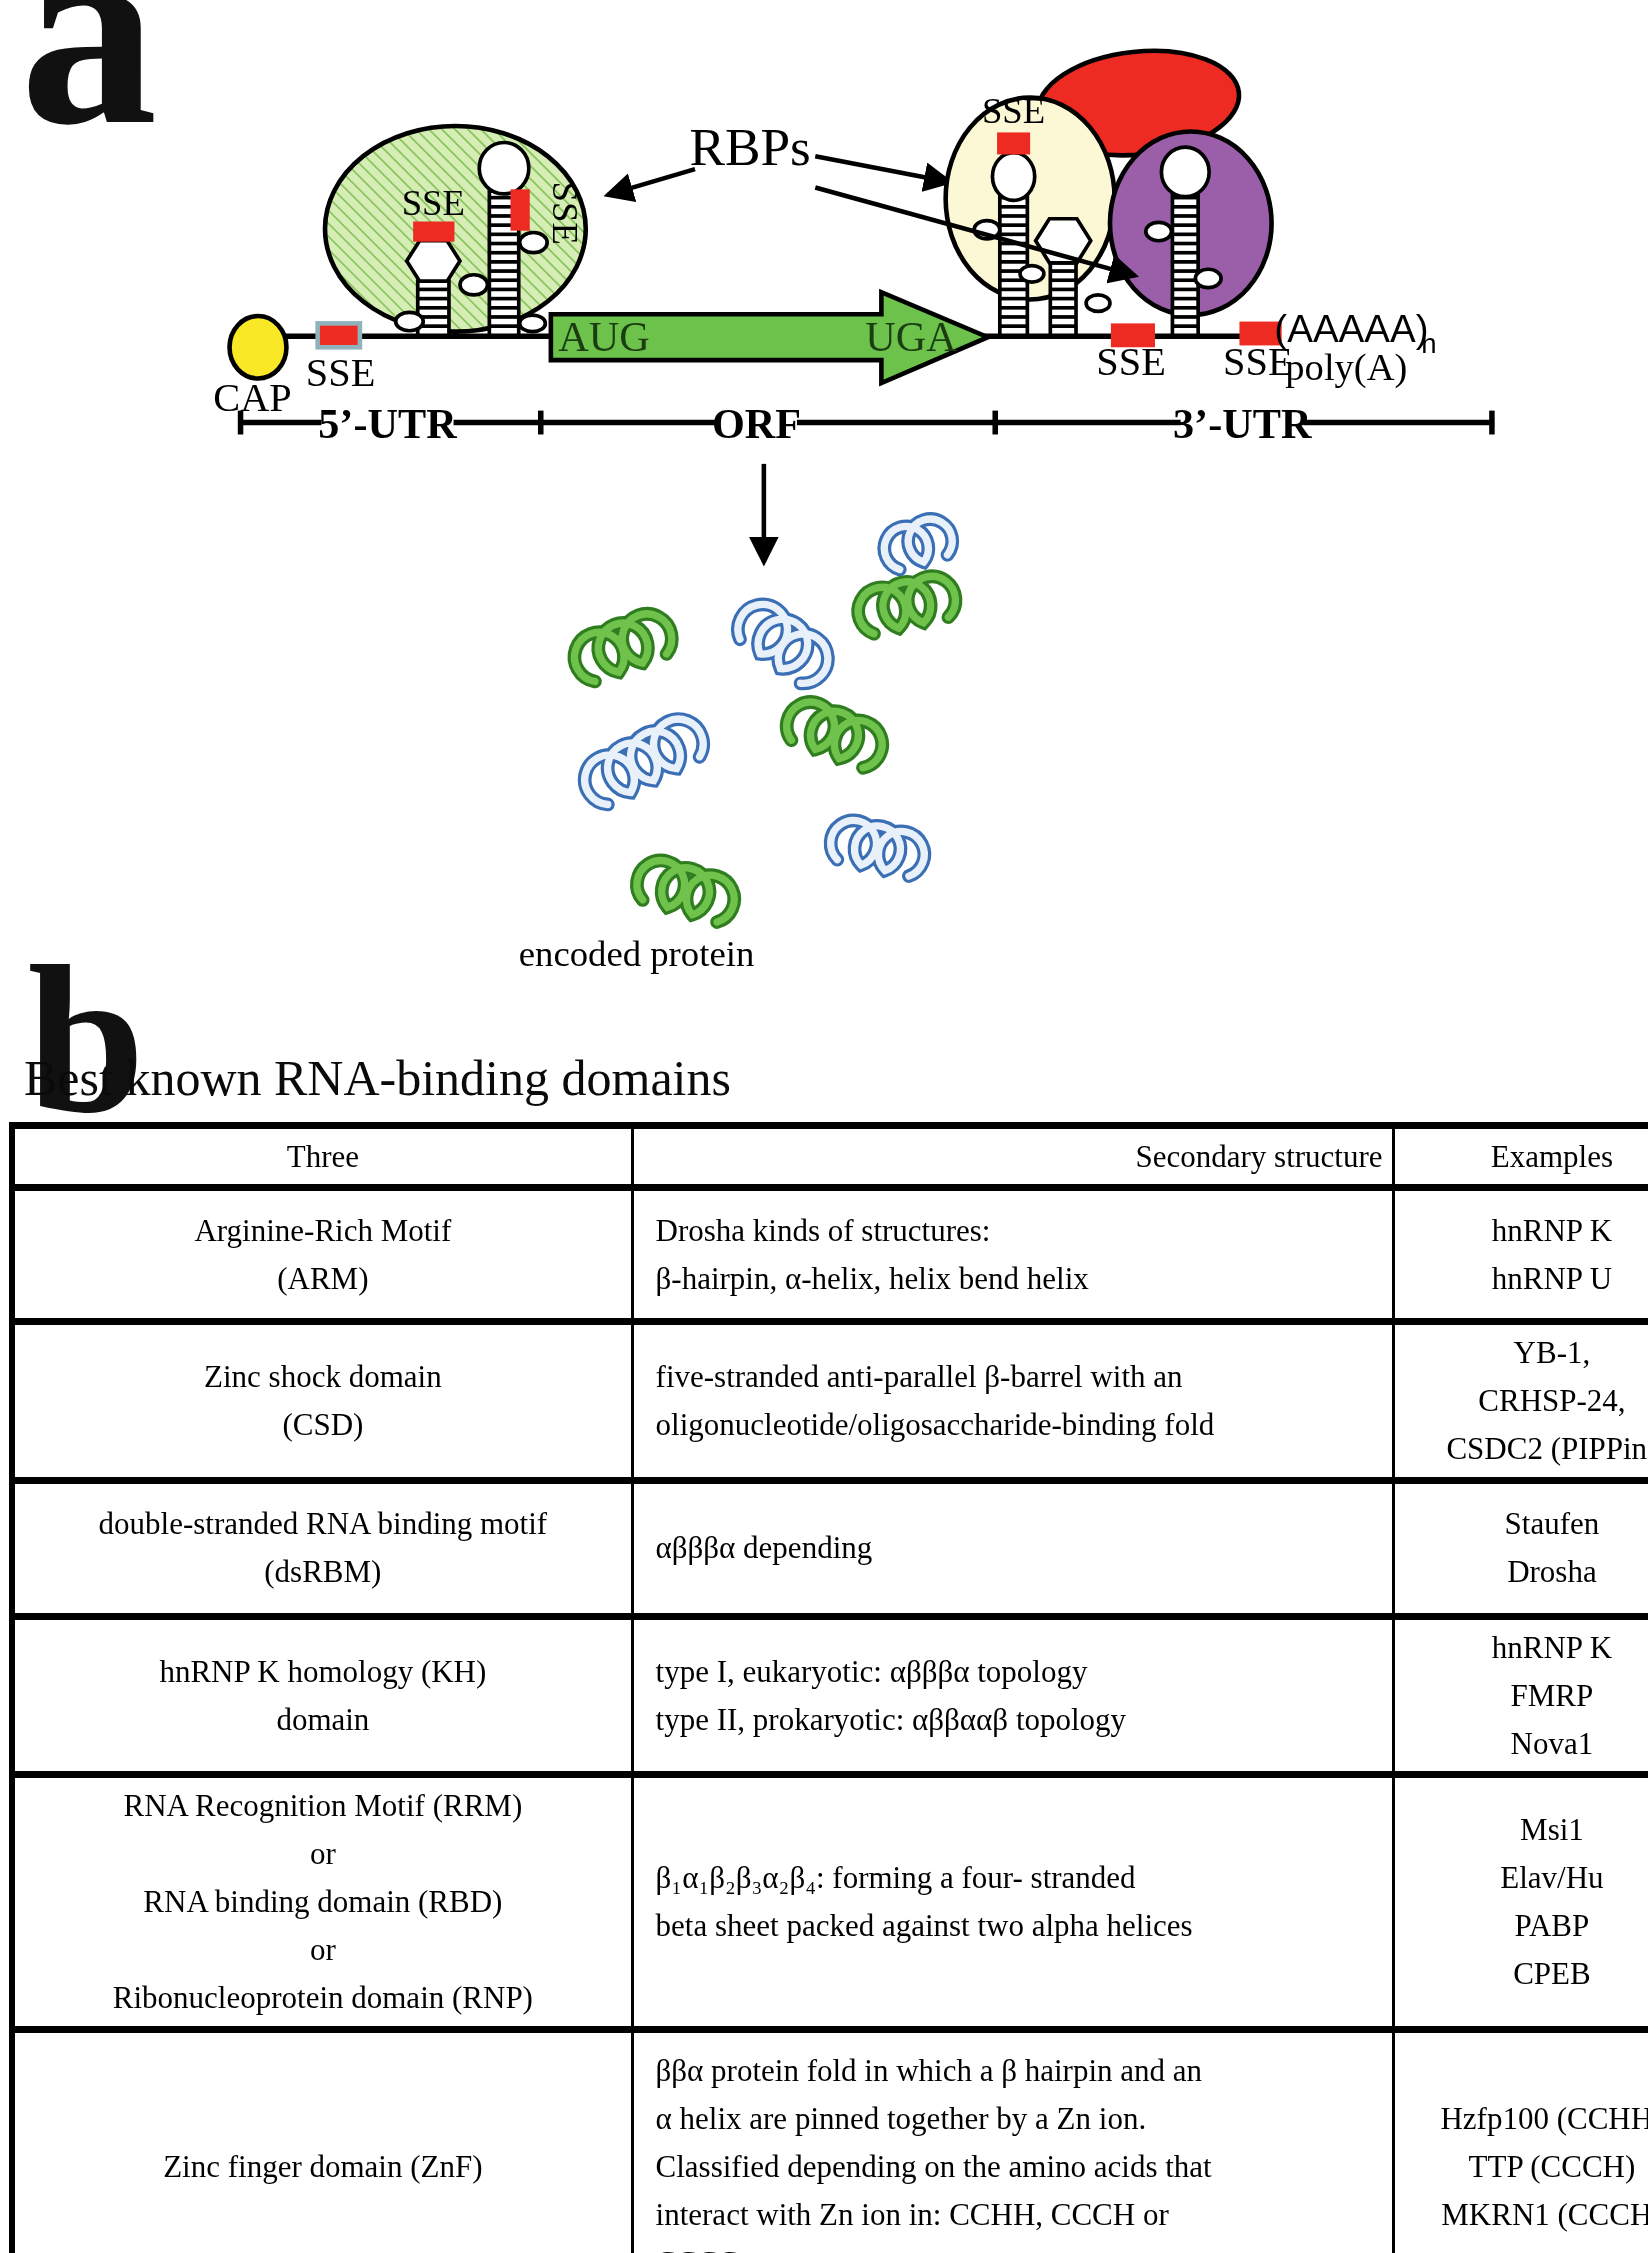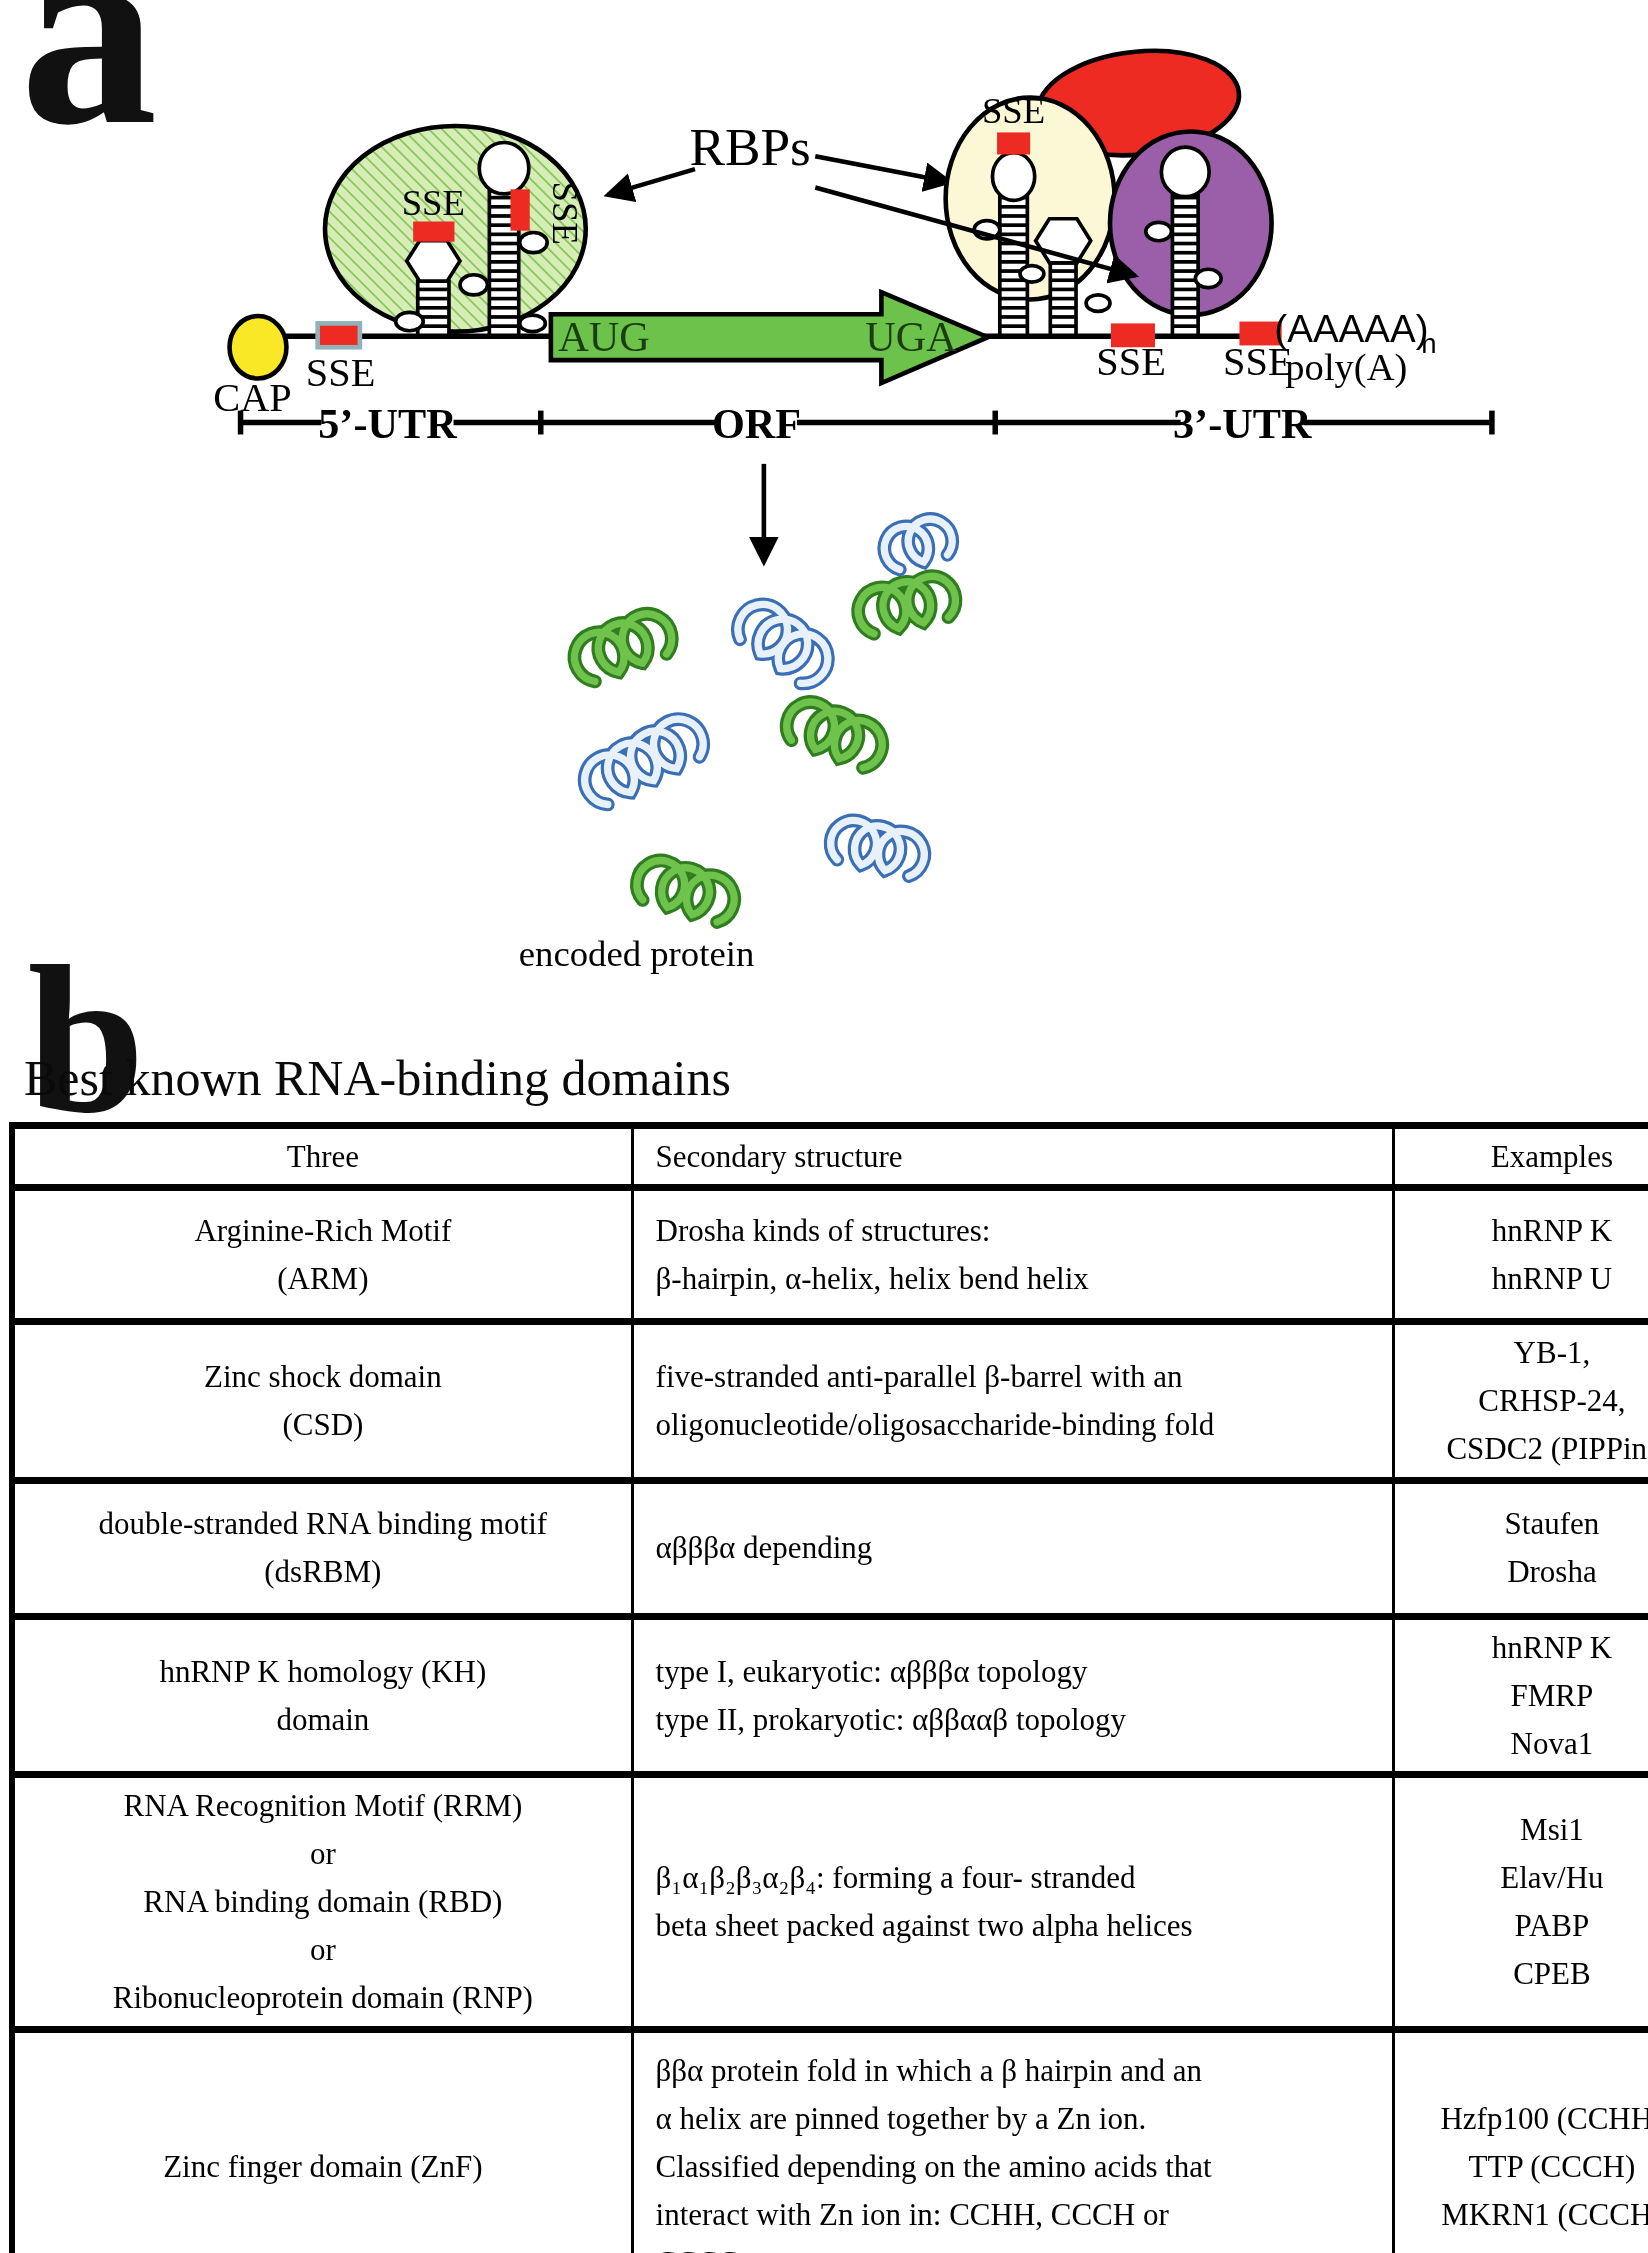--- a/index.html
+++ b/index.html
@@ -170,21 +170,21 @@
   </svg>
 
   <div class="panel-letter" id="letter-b">b</div>
 
   <div id="tbl-title">Best known RNA-binding domains</div>
 
   <table id="rbd-table">
     <tbody>
         <tr class="hr-head">
       <th class="col-name">Three</th>
-      <th class="col-struct" style="text-align:left;">Secondary structure</th>
+      <th class="col-struct" style="text-align:right;">Secondary structure</th>
       <th class="col-ex">Examples</th>
     </tr>
     <tr class="hr-1">
       <td class="col-name">Arginine-Rich Motif
 (ARM)</td>
       <td class="col-struct">Drosha kinds of structures:
 β-hairpin, α-helix, helix bend helix</td>
       <td class="col-ex">hnRNP K
 hnRNP U</td>
     </tr>

